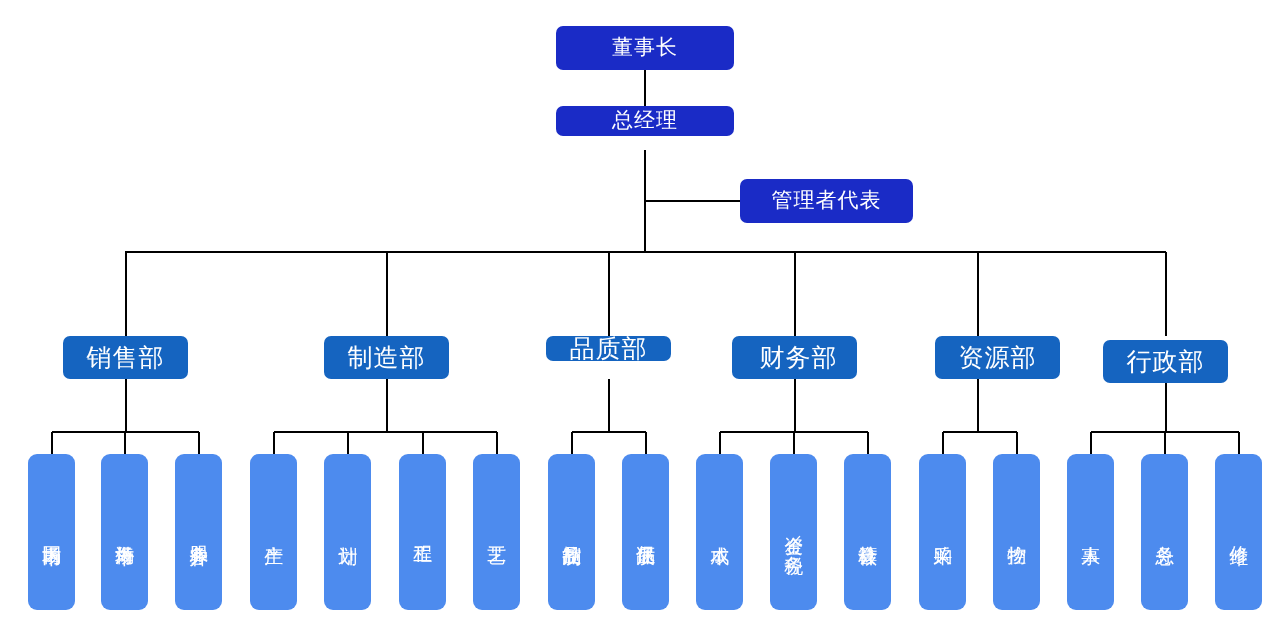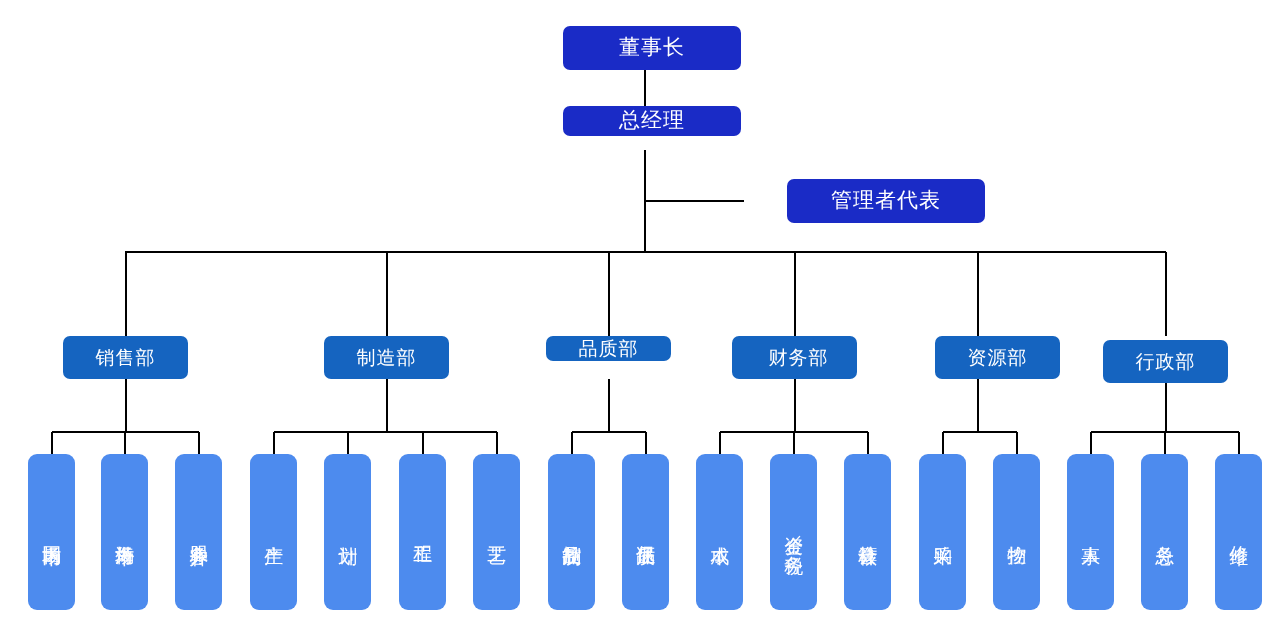--- a/index.html
+++ b/index.html
@@ -36,26 +36,25 @@
     border-radius: 7px;
     text-align: center;
     line-height: 1.12;
     letter-spacing: 1px;
     white-space: pre;
   }
   .node.level-top {
     background: #1a2bc6;
     border-radius: 7px;
     font-size: 21px;
-    margin-left: 7px;
   }
   .node.level-dept {
     background: #1564c0;
     border-radius: 7px;
-    font-size: 19px;
+    font-size: 25px;
   }
   .node.level-unit {
     background: #4d8bee;
     border-radius: 9px;
     font-size: 19px;
     line-height: 1.28;
     letter-spacing: 0;
     padding-bottom: 2px;
   }
   .node.level-unit .vlabel {
@@ -108,21 +107,21 @@
       <line x1="1165.5" y1="379" x2="1165.5" y2="432" stroke="#000000" stroke-width="2" shape-rendering="crispEdges"></line>
       <line x1="1090.5" y1="432" x2="1238.5" y2="432" stroke="#000000" stroke-width="2" shape-rendering="crispEdges"></line>
       <line x1="1090.5" y1="432" x2="1090.5" y2="454" stroke="#000000" stroke-width="2" shape-rendering="crispEdges"></line>
       <line x1="1164.5" y1="432" x2="1164.5" y2="454" stroke="#000000" stroke-width="2" shape-rendering="crispEdges"></line>
       <line x1="1238.5" y1="432" x2="1238.5" y2="454" stroke="#000000" stroke-width="2" shape-rendering="crispEdges"></line>
     </svg>
 
   <div id="node-layer">
       <div class="node level-top" style="left: 556px; top: 26px; width: 178px; height: 44px;">董事长</div>
       <div class="node level-top" style="left: 556px; top: 106px; width: 178px; height: 30px;">总经理</div>
-      <div class="node level-top" style="left: 780px; top: 179px; width: 198px; height: 44px;">管理者代表</div>
+      <div class="node level-top" style="left: 740px; top: 179px; width: 173px; height: 44px;">管理者代表</div>
       <div class="node level-dept" style="left: 63px; top: 336px; width: 125px; height: 43px;">销售部</div>
       <div class="node level-unit" style="left: 28px; top: 454px; width: 47px; height: 156px;"><span class="vlabel">国内市场</span></div>
       <div class="node level-unit" style="left: 101px; top: 454px; width: 47px; height: 156px;"><span class="vlabel">海外市场</span></div>
       <div class="node level-unit" style="left: 175px; top: 454px; width: 47px; height: 156px;"><span class="vlabel">客户服务</span></div>
       <div class="node level-dept" style="left: 324px; top: 336px; width: 125px; height: 43px;">制造部</div>
       <div class="node level-unit" style="left: 250px; top: 454px; width: 47px; height: 156px;"><span class="vlabel">生产</span></div>
       <div class="node level-unit" style="left: 324px; top: 454px; width: 47px; height: 156px;"><span class="vlabel">计划</span></div>
       <div class="node level-unit" style="left: 399px; top: 454px; width: 47px; height: 156px;"><span class="vlabel">工程</span></div>
       <div class="node level-unit" style="left: 473px; top: 454px; width: 47px; height: 156px;"><span class="vlabel">工艺</span></div>
       <div class="node level-dept" style="left: 546px; top: 336px; width: 125px; height: 25px;">品质部</div>

